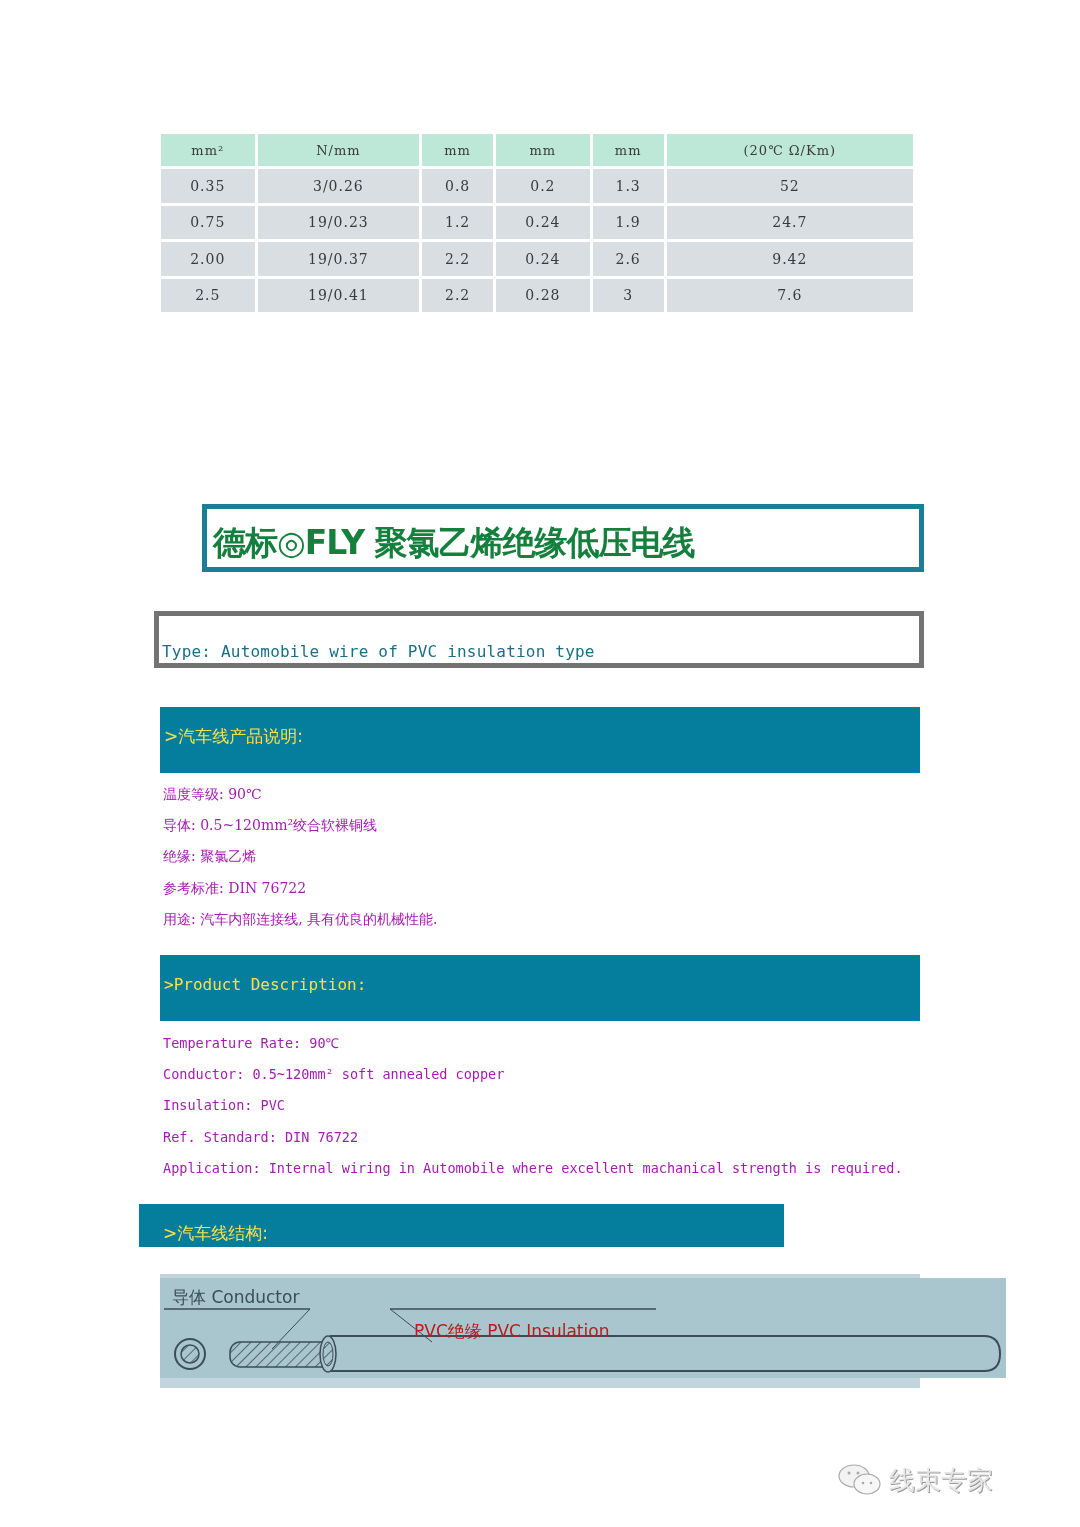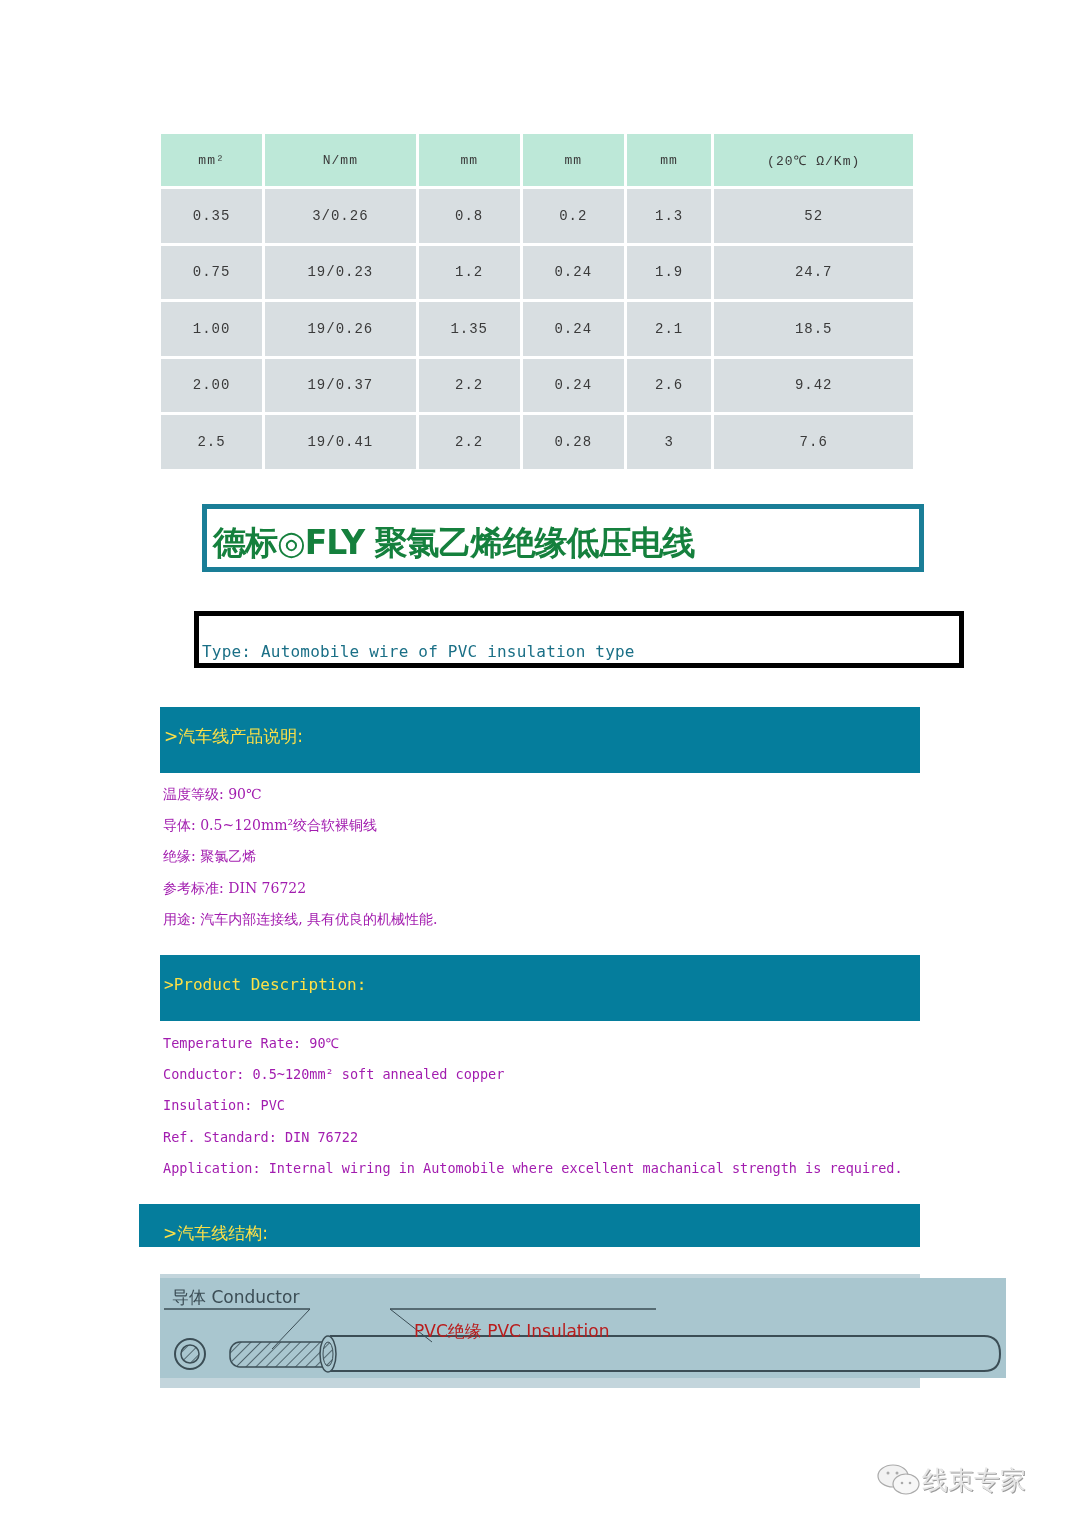--- a/index.html
+++ b/index.html
@@ -6,54 +6,54 @@
   body {
     width: 1080px; height: 1527px; background: #ffffff; position: relative; overflow: hidden;
     font-family: "DejaVu Serif", "Liberation Serif", serif; color: #333;
   }
   .spec-table {
     position: absolute; left: 161px; top: 134px; width: 758px;
     border-collapse: separate; border-spacing: 3px 3px; margin: -3px;
   }
   .spec-table td, .spec-table th {
     text-align: center; font-weight: normal; font-size: 14px; color: #3a3a3a;
-    height: 33.5px; padding: 10px; letter-spacing: 1px; font-family: Liberation Mono, monospace;
+    height: 33.5px; padding: 0; letter-spacing: 1px;
   }
   .spec-table th { background: #bde8d8; height: 32px; font-size: 13px; }
   .spec-table td { background: #d8dee1; }
   .title-box {
     position: absolute; left: 202px; top: 504px; width: 712px; height: 58px;
     border: 5px solid #1a7e97; background: #fff;
   }
   .title-box span {
     position: absolute; left: 6px; top: 12px; font-size: 33px; font-weight: bold; color: #15803d;
     font-family: "DejaVu Sans", sans-serif; letter-spacing: -1px;
   }
   .type-box {
     position: absolute; left: 154px; top: 611px; width: 760px; height: 47px;
-    border: 5px solid #000000; background: #fff; margin-left: 40px;
+    border: 5px solid #737373; background: #fff;
   }
   .type-box span {
     position: absolute; left: 3px; top: 26px; font-size: 16px; color: #1a6f86;
     font-family: "DejaVu Sans Mono", monospace; letter-spacing: 0.2px;
   }
   .band {
     position: absolute; background: #057d9c; color: #fde047;
     font-family: "DejaVu Sans", sans-serif; font-size: 17px;
   }
   .band span { position: absolute; left: 4px; }
   .desc { position: absolute; left: 163px; font-size: 14px; color: #a21caf; }
   .desc div { height: 31.2px; line-height: 31.2px; white-space: nowrap; }
   .desc-en { font-family: "DejaVu Sans Mono", monospace; font-size: 13.5px; }
   .diagram {
     position: absolute; left: 160px; top: 1274px; width: 846px; height: 114px;
   }
   .watermark {
-    position: absolute; left: 876px; top: 1460px; width: 170px; height: 40px;
-    display: flex; align-items: center; 
+    position: absolute; left: 837px; top: 1460px; width: 170px; height: 40px;
+    display: flex; align-items: center; gap: 6px;
   }
   .watermark span {
     font-family: "DejaVu Sans", sans-serif; font-size: 26px; color: #e6e6e6;
     text-shadow: 1px 1px 0 #9a9a9a;
   }
 </style>
 </head>
 <body>
 
 <table class="spec-table">
@@ -76,28 +76,20 @@
       <td>1.3</td>
       <td>52</td>
     </tr>
     <tr>
       <td>0.75</td>
       <td>19/0.23</td>
       <td>1.2</td>
       <td>0.24</td>
       <td>1.9</td>
       <td>24.7</td>
-    </tr>
-    <tr>
-      <td>1.00</td>
-      <td>19/0.26</td>
-      <td>1.35</td>
-      <td>0.24</td>
-      <td>2.1</td>
-      <td>18.5</td>
     </tr>
     <tr>
       <td>2.00</td>
       <td>19/0.37</td>
       <td>2.2</td>
       <td>0.24</td>
       <td>2.6</td>
       <td>9.42</td>
     </tr>
     <tr>
@@ -136,21 +128,21 @@
 </div>
 
 <div class="desc desc-en" style="top:1028px;">
   <div>Temperature Rate: 90℃</div>
   <div>Conductor: 0.5~120mm² soft annealed copper</div>
   <div>Insulation: PVC</div>
   <div>Ref. Standard: DIN 76722</div>
   <div>Application: Internal wiring in Automobile where excellent machanical strength is required.</div>
 </div>
 
-<div class="band" style="left:139px; top:1204px; width:781px; height:43px;">
+<div class="band" style="left:139px; top:1204px; width:645px; height:43px;">
   <span style="top:18px; left:24px;">&gt;汽车线结构:</span>
 </div>
 
 <div class="diagram">
   <svg width="846" height="114" viewBox="0 0 846 114">
     <defs>
       <pattern id="hatch" width="7" height="7" patternUnits="userSpaceOnUse" patternTransform="rotate(45)">
         <line x1="0" y1="0" x2="0" y2="7" stroke="#3b4d55" stroke-width="1.6"></line>
       </pattern>
     </defs>

